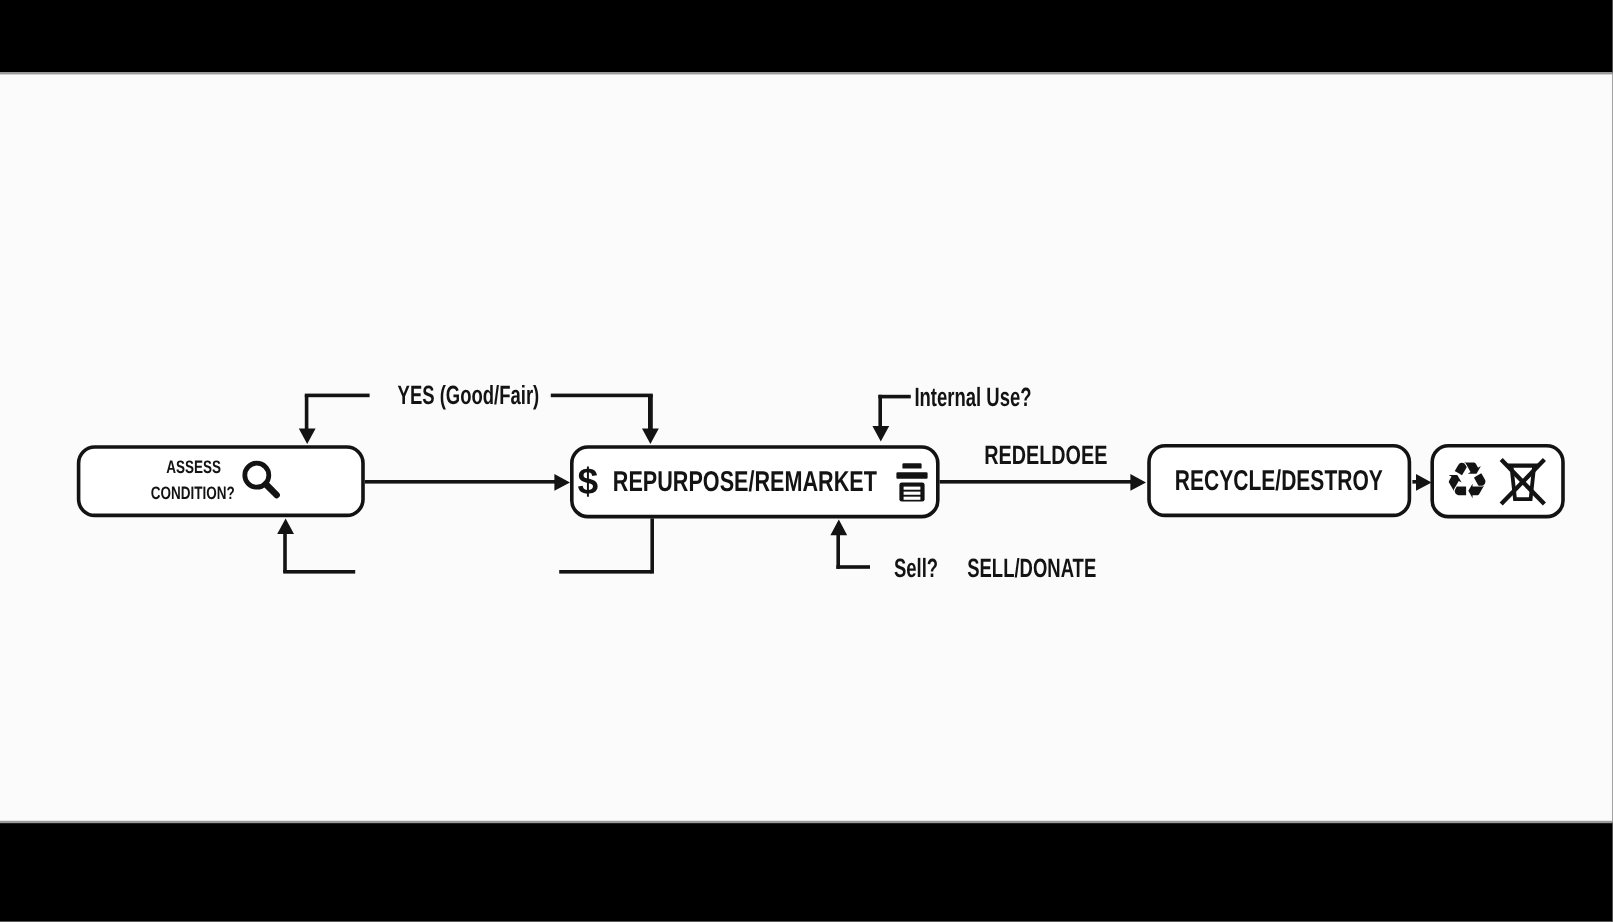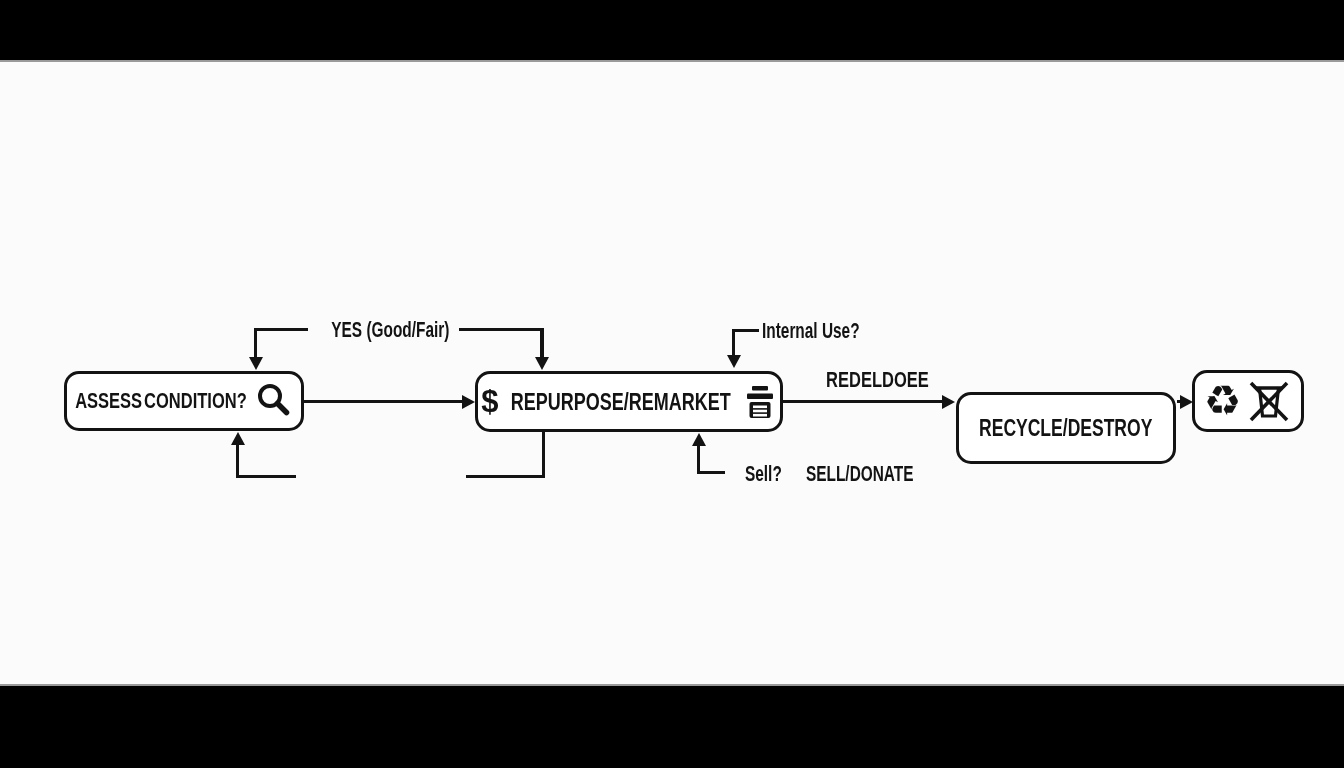--- a/index.html
+++ b/index.html
@@ -23,37 +23,37 @@
   .sq75{transform:scaleX(0.75);}
   .origin-left{transform-origin:left center;}
 
   .title-wrap{position:absolute;left:152px;top:144px;font-size:51px;line-height:1.1;letter-spacing:0.5px;}
   .title-wrap .cond{transform-origin:left top;}
 
   .node{position:absolute;box-sizing:border-box;background:#ffffff;border:3.5px solid var(--ink);
         border-radius:15px;display:flex;align-items:center;justify-content:center;}
   .node-assess{left:64px;top:371px;width:240px;height:60px;gap:8px;}
   .node-repurpose{left:475px;top:371px;width:308px;height:61px;gap:12px;padding:0 12px;}
-  .node-recycle{left:956px;top:392px;width:220px;height:72px;}
+  .node-recycle{left:956px;top:370px;width:220px;height:61px;}
   .node-ewaste{left:1192px;top:370px;width:112px;height:62px;gap:5px;}
 
-  .two-line{display:flex;flex-direction:row;align-items:center;font-size:22px;line-height:22px;}
+  .two-line{display:flex;flex-direction:column;align-items:center;font-size:15px;line-height:22px;}
   .box-label{font-size:24px;}
   .dollar{font-size:31px;font-weight:700;color:var(--ink);line-height:1;}
   .recycle-glyph{font-family:"DejaVu Sans",sans-serif;font-size:42px;line-height:1;color:var(--ink);font-weight:400;}
 
   .hline{position:absolute;height:3.5px;background:var(--ink);}
   .vline{position:absolute;width:3.5px;background:var(--ink);}
   .ah{position:absolute;width:0;height:0;}
   .ah-r{border-top:7px solid transparent;border-bottom:7px solid transparent;border-left:13px solid var(--ink);}
   .ah-d{border-left:7px solid transparent;border-right:7px solid transparent;border-top:13px solid var(--ink);}
   .ah-u{border-left:7px solid transparent;border-right:7px solid transparent;border-bottom:13px solid var(--ink);}
 
   .edge-label{position:absolute;font-size:22px;line-height:26px;color:var(--ink);}
-  .centered{text-align:right;}
+  .centered{text-align:center;}
   .caption-ewaste{position:absolute;left:1178px;top:316px;width:140px;text-align:center;
                   font-size:21px;line-height:24px;}
   svg{display:block;}
 </style>
 </head>
 <body>
 
 <div class="stage">
 
   <div class="bar bar-top"></div>

